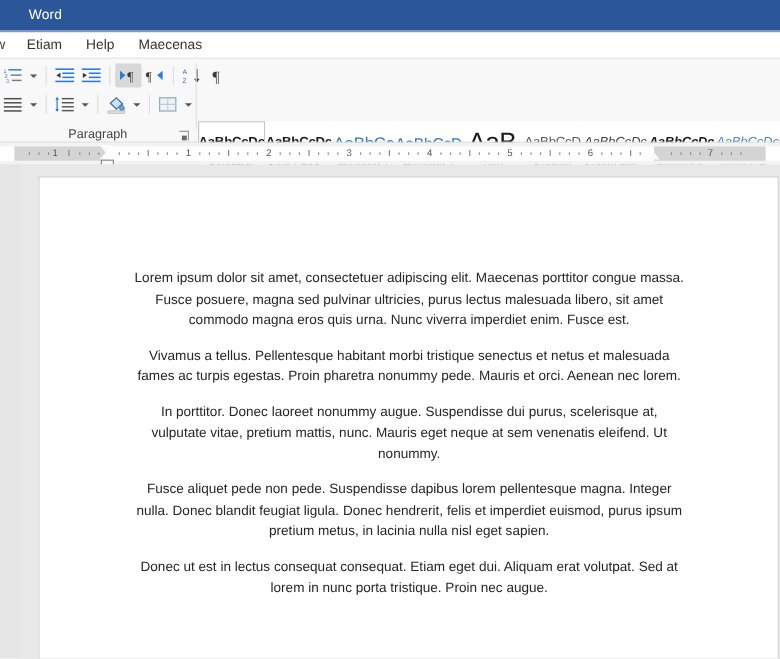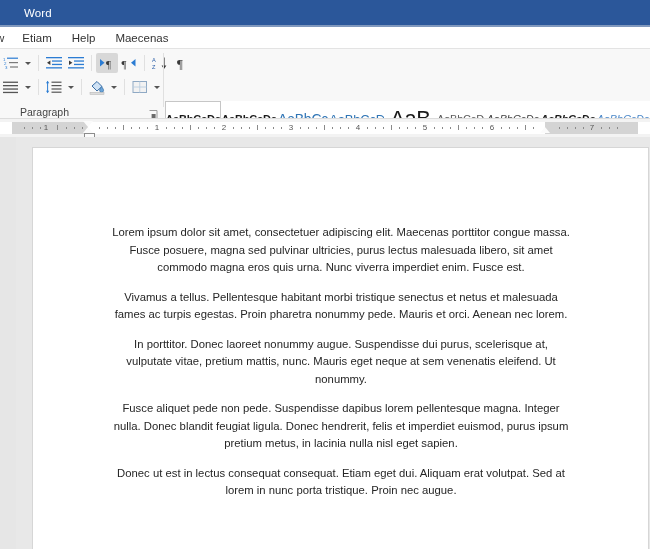--- a/index.html
+++ b/index.html
@@ -54,22 +54,22 @@
   
   .ribbon {
     position: absolute; left: 0; top: 49px; width: 650px; height: 70px;
     background: #f8f8f8;
   }
   .ribbon-bottom-rule {
     position: absolute; left: 0; top: 118px; width: 650px; height: 1px; background: #dcdcdc;
   }
   .group { position: absolute; top: 0; height: 70px; }
   .group-label {
-    position: absolute; bottom: 1px; width: 100%; 
-    font-size: 10.5px; color: #444444; padding-left: 20px;
+    position: absolute; bottom: 1px; width: 100%; text-align: center;
+    font-size: 10.5px; color: #444444;
   }
   .group-sep {
     position: absolute; top: 4px; width: 1px; height: 54px; background: #e0e0e0;
   }
 
   
   .prow { position: absolute; display: flex; align-items: center; }
   .pbtn {
     width: 22px; height: 20px; display: flex; align-items: center; justify-content: center;
     cursor: default; border-radius: 2px;

